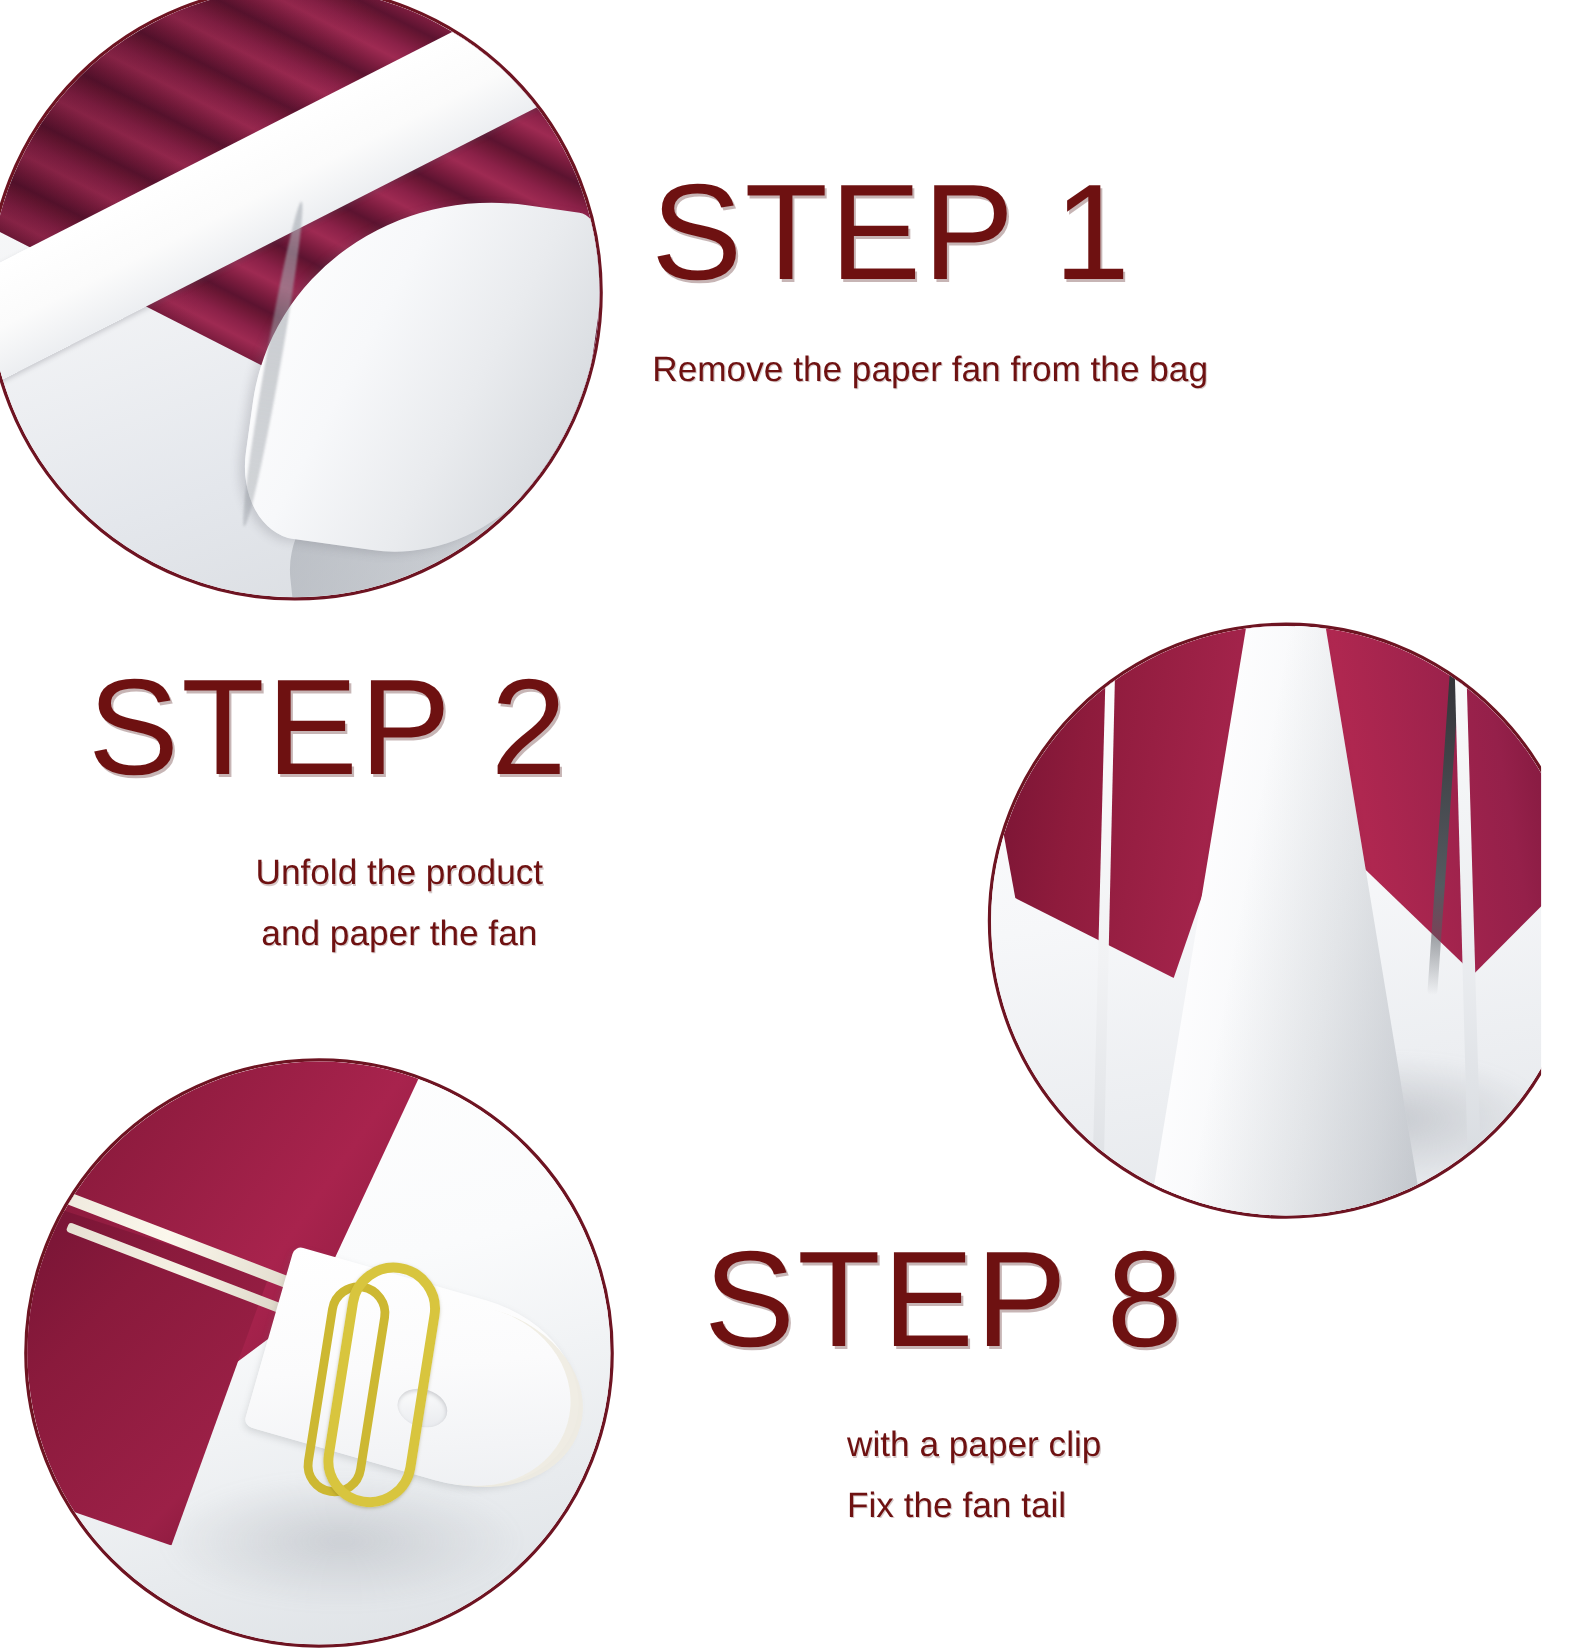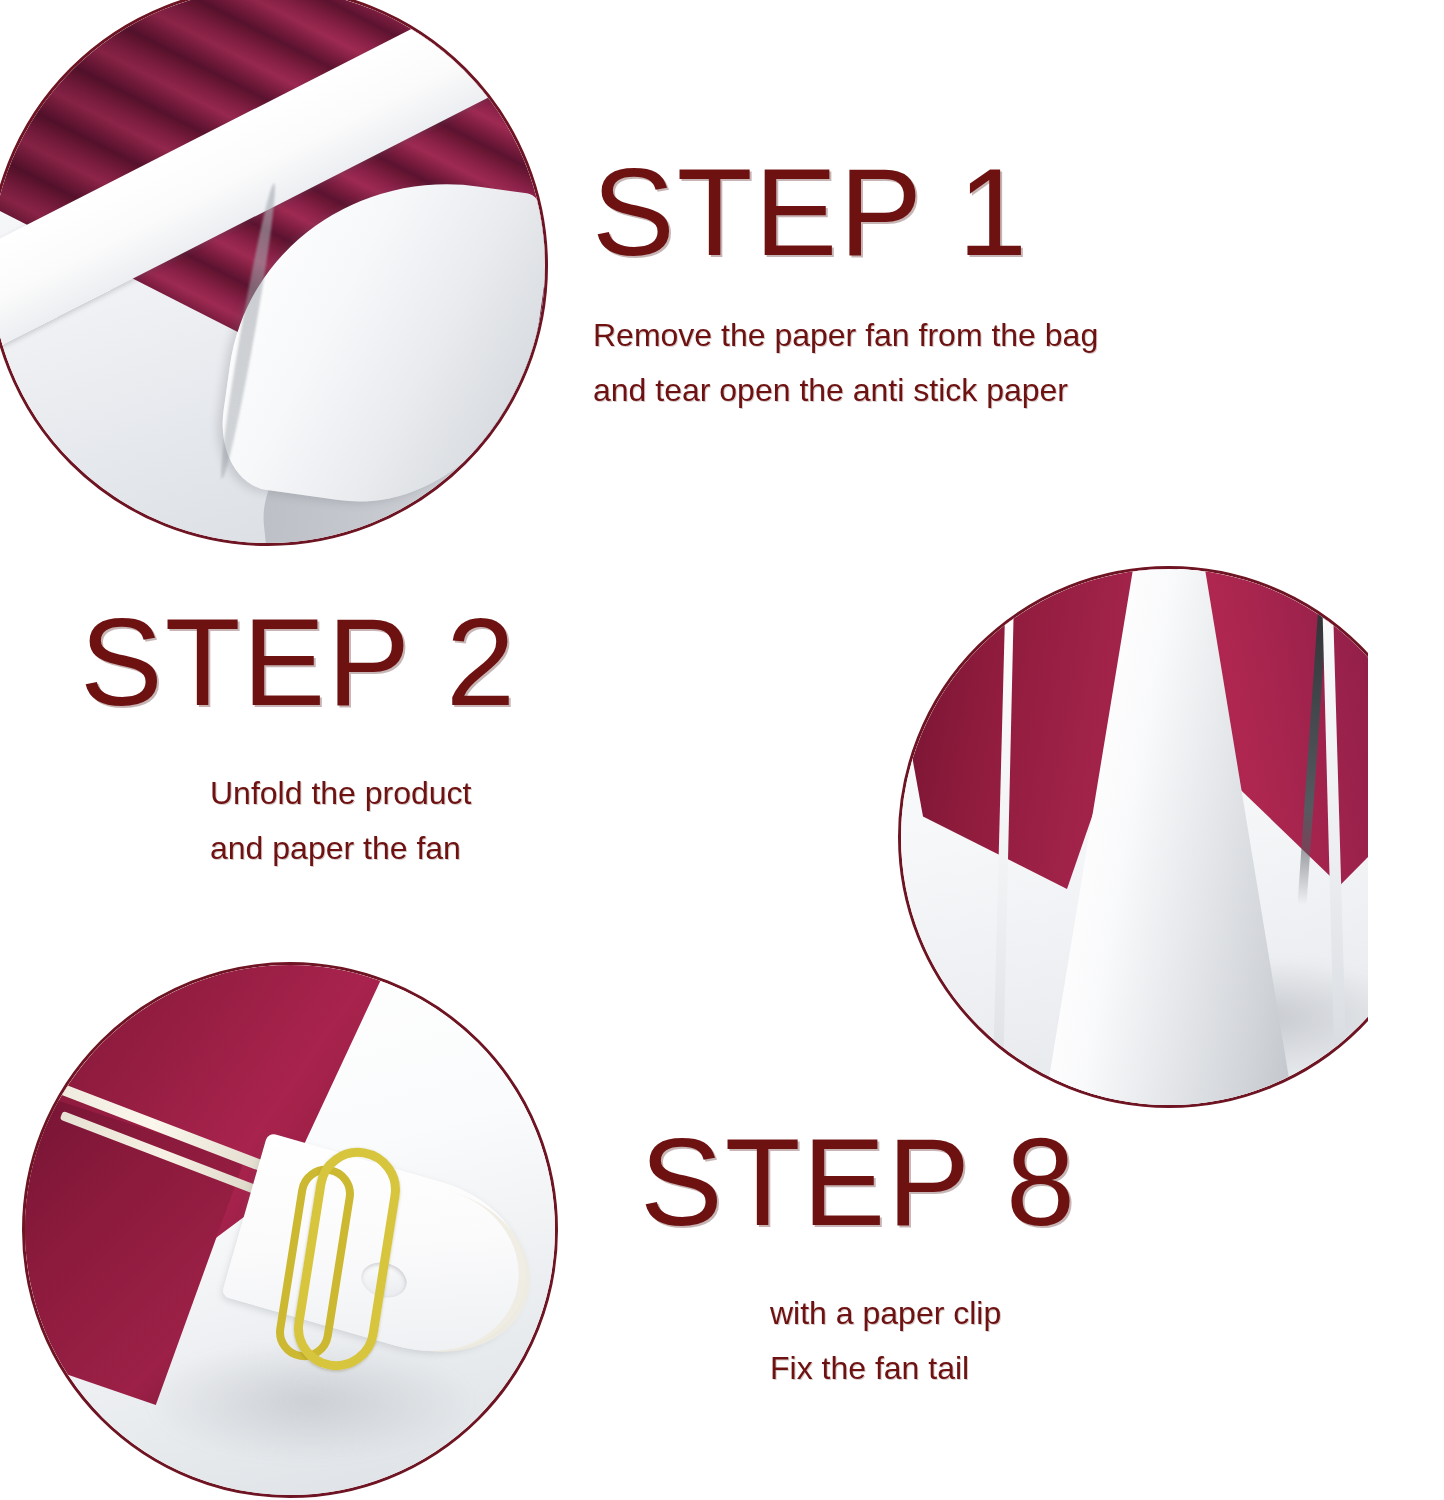--- a/index.html
+++ b/index.html
@@ -9,20 +9,21 @@
   }
   body {
     font-family: "Liberation Sans", sans-serif;
   }
   #page {
     position: relative;
     width: 1368px;
     height: 1500px;
     background: #ffffff;
     overflow: hidden;
+    padding-left: 33px;
   }
 
   
   .photo-circle {
     position: absolute;
     border-radius: 50%;
     overflow: hidden;
     box-sizing: border-box;
     border: 3px solid #6E1422;
     background: #ffffff;
@@ -372,21 +373,21 @@
     margin: 1px;
     white-space: nowrap;
     text-shadow: 1px 1px 0 rgba(70,10,10,.22);
   }
   .step-body .line { display: block; }
 
   #step-1 { left: 592px; top: 150px; text-align: left; }
   #step-1 .step-body { margin-top: 34px; }
 
   #step-2 { left: 80px; top: 600px; text-align: left; }
-  #step-2 .step-body { margin-top: 42px; margin-left: 130px; }
+  #step-2 .step-body { margin-top: 42px; margin-left: 130px; text-align: center; }
 
   #step-3 { left: 640px; top: 1120px; text-align: left; }
   #step-3 .step-body { margin-top: 42px; margin-left: 130px; }
 </style>
 </head>
 <body>
 
 <div id="page">
 
   <div class="photo-circle" id="photo-1">
@@ -400,21 +401,20 @@
       <div class="p1-lowgray"></div>
       <div class="p1-peel"></div>
       <div class="p1-peel-edge"></div>
     </div>
   </div>
 
   <div class="step-block" id="step-1">
     <div class="step-heading">STEP 1</div>
     <div class="step-body">
       <span class="line">Remove the paper fan from the bag</span>
-      <span class="line">and tear open the anti stick paper</span>
     </div>
   </div>
 
   <div class="step-block" id="step-2">
     <div class="step-heading">STEP 2</div>
     <div class="step-body">
       <span class="line">Unfold the product</span>
       <span class="line">and paper the fan</span>
     </div>
   </div>

